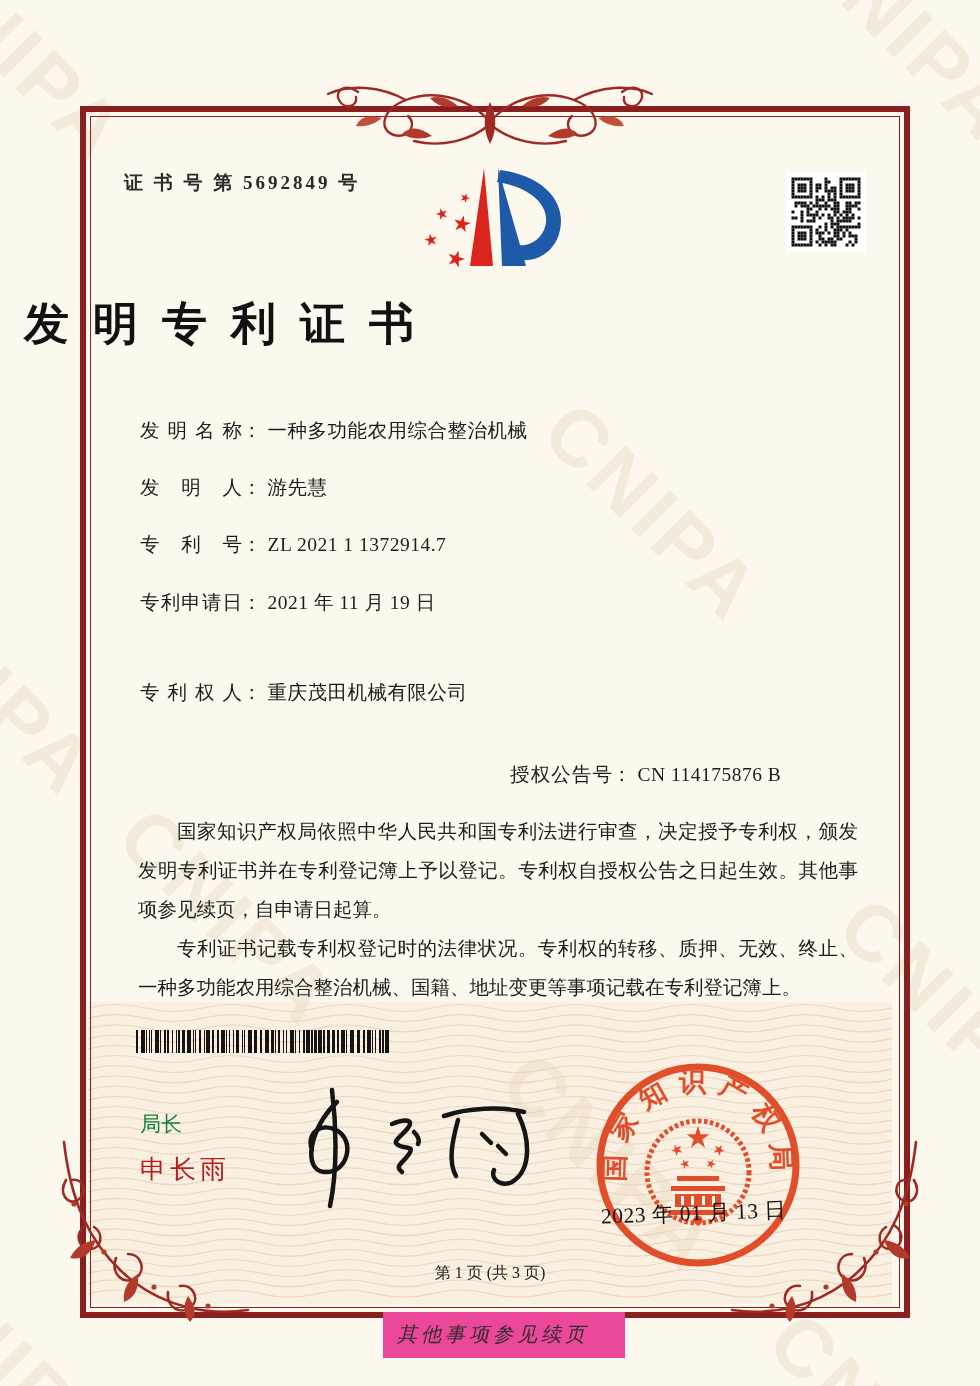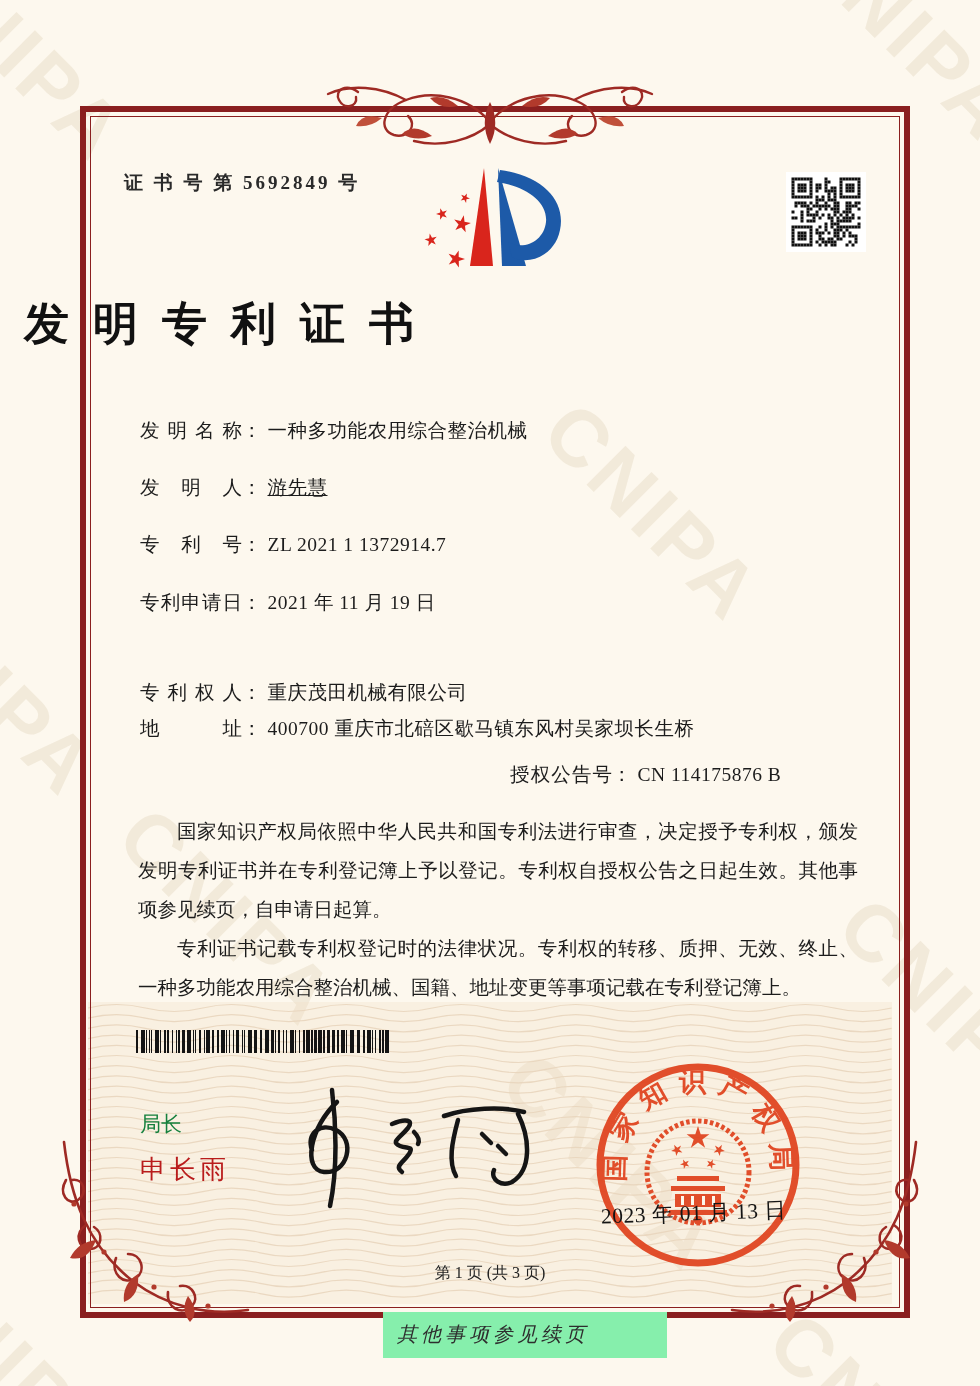--- a/index.html
+++ b/index.html
@@ -46,21 +46,21 @@
     font-size:26px;letter-spacing:4px;color:#b91c1c;z-index:5;}
   #sig-hand{left:262px;top:1082px;z-index:6;}
   
   #seal{left:593px;top:1060px;z-index:6;}
   #seal-date{left:601px;top:1198px;width:200px;font-size:21.5px;color:#141414;
     letter-spacing:0.5px;transform:rotate(-2deg);z-index:7;white-space:nowrap;}
   
   .orn{z-index:4;pointer-events:none;}
   
   #page-num{left:0;right:0;top:1263px;text-align:center;font-size:16px;color:#222;z-index:5;}
-  #cont-note-box{left:383px;top:1312px;width:284px;height:46px;background:#86efac;z-index:5;}
+  #cont-note-box{left:383px;top:1312px;width:242px;height:46px;background:#ec4899;z-index:5;}
   #cont-note{position:absolute;left:14px;top:9px;font-size:20px;font-style:italic;
     letter-spacing:4px;color:#2e2e2e;}
 </style>
 </head>
 <body>
 
 <div id="page">
 
   <div class="wm" style="left:-45px;top:-75px;">CNIPA</div>
   <div class="wm" style="left:845px;top:-95px;">CNIPA</div>
@@ -446,34 +446,31 @@
         <polygon points="11.7,69.6 14.0,73.8 18.7,72.8 15.5,76.3 17.8,80.4 13.5,78.4 10.3,81.9 10.8,77.2 6.5,75.3 11.2,74.3" fill="#d9251c"></polygon>
         <polygon points="40.7,86.4 40.7,93.0 47.0,94.9 40.8,97.0 40.9,103.5 37.0,98.3 30.8,100.4 34.6,95.0 30.6,89.8 36.9,91.8" fill="#d9251c"></polygon>
       </g>
   </svg>
 
   <div class="abs" id="doc-title">发明专利证书</div>
 
   <div class="frow" style="top:417px;">
     <span class="flabel">发明名称</span><span class="fcolon">：</span><span class="fvalue">一种多功能农用综合整治机械</span>
   </div>
-  <div class="frow" style="top:474px;text-decoration:underline;">
+  <div class="frow" style="top:474px;">
     <span class="flabel">发明人</span><span class="fcolon">：</span><span class="fvalue">游先慧</span>
   </div>
   <div class="frow" style="top:531px;">
     <span class="flabel">专利号</span><span class="fcolon">：</span><span class="fvalue">ZL 2021 1 1372914.7</span>
   </div>
   <div class="frow" style="top:589px;">
     <span class="flabel">专利申请日</span><span class="fcolon">：</span><span class="fvalue">2021 年 11 月 19 日</span>
   </div>
   <div class="frow" style="top:647px;margin-top:32px;">
     <span class="flabel">专利权人</span><span class="fcolon">：</span><span class="fvalue">重庆茂田机械有限公司</span>
-  </div>
-  <div class="frow" style="top:715px;">
-    <span class="flabel">地址</span><span class="fcolon">：</span><span class="fvalue">400700  重庆市北碚区歇马镇东风村吴家坝长生桥</span>
   </div>
   <div class="frow" style="top:761px;left:510px;">
     <span class="flabel">授权公告号</span><span class="fcolon">：</span><span class="fvalue">CN 114175876 B</span>
   </div>
 
   <div class="abs" id="body-text">
     <p>国家知识产权局依照中华人民共和国专利法进行审查，决定授予专利权，颁发发明专利证书并在专利登记簿上予以登记。专利权自授权公告之日起生效。其他事项参见续页，自申请日起算。</p>
     <p>专利证书记载专利权登记时的法律状况。专利权的转移、质押、无效、终止、一种多功能农用综合整治机械、国籍、地址变更等事项记载在专利登记簿上。</p>
   </div>
 

